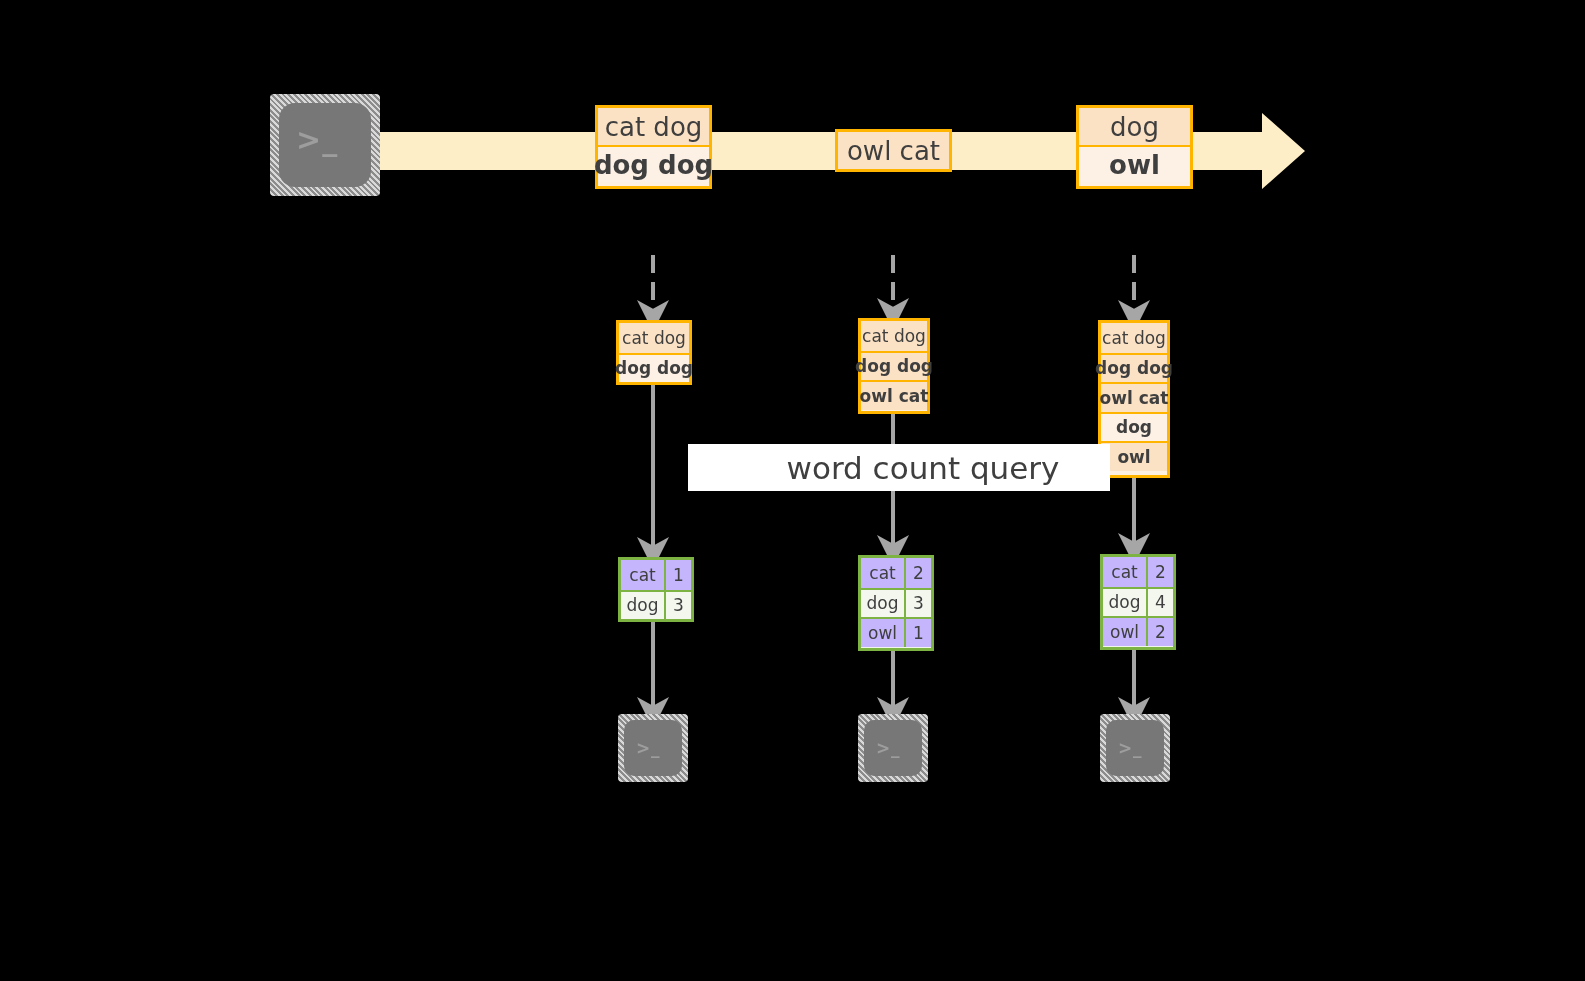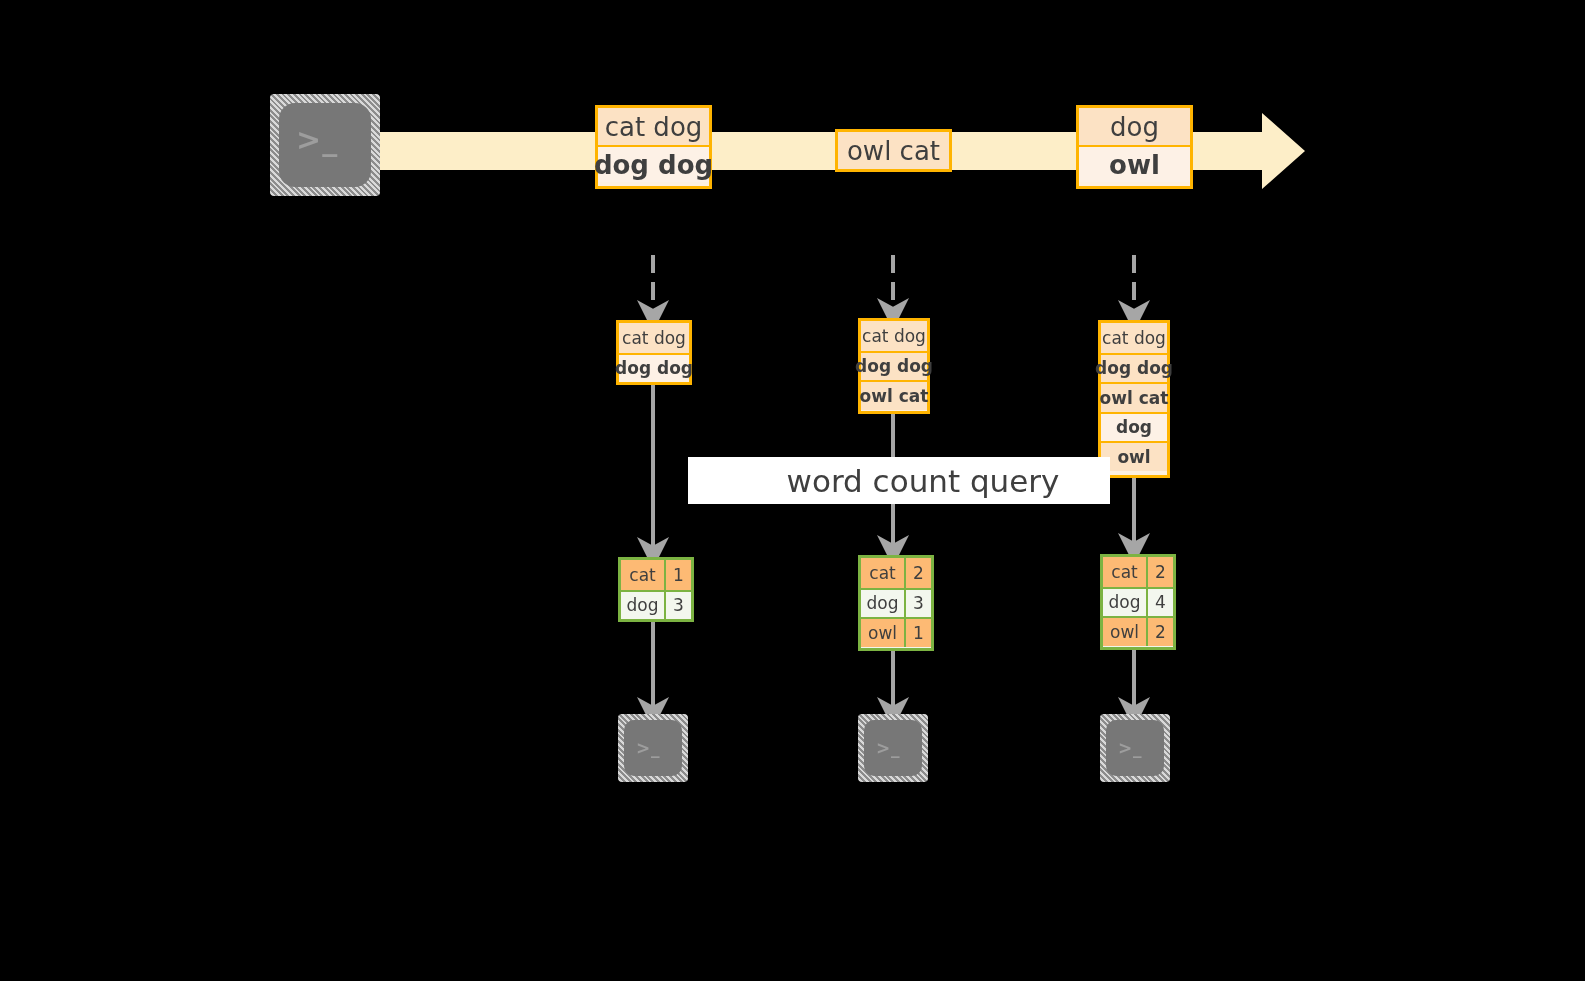--- a/index.html
+++ b/index.html
@@ -110,21 +110,21 @@
     border-collapse: collapse;
   }
   .res-row {
     display: flex;
     box-sizing: border-box;
     height: 29.5px;
   }
   .res-row + .res-row {
     border-top: 2px solid #7cb342;
   }
-  .res-row.shade-a .res-cell { background: #fdba74; }
+  .res-row.shade-a .res-cell { background: #c4b5fd; }
   .res-row.shade-b .res-cell { background: #f3f7ee; }
   .res-cell {
     box-sizing: border-box;
     display: flex;
     align-items: center;
     justify-content: center;
     font-size: 17px;
     color: #3f3f3f;
   }
   .res-cell.key {
@@ -207,21 +207,21 @@
   </div>
 
   <div class="evt-stack evt-small" style="left:1098px; top:320px; width:72px; height:158px;">
     <div class="evt-row shade-a">cat dog</div>
     <div class="evt-row shade-a">dog dog</div>
     <div class="evt-row shade-a">owl cat</div>
     <div class="evt-row shade-b">dog</div>
     <div class="evt-row shade-a">owl</div>
   </div>
 
-  <div class="query-banner" style="left:688px; top:457px; width:422px; height:47px;padding-left:48px;">
+  <div class="query-banner" style="left:688px; top:444px; width:422px; height:47px;padding-left:48px;">
     <span>word count query</span>
   </div>
 
   <div class="res-table" style="left:618px; top:557px; width:76px; height:65px;">
     <div class="res-row shade-a">
       <div class="res-cell key">cat</div>
       <div class="res-cell val">1</div>
     </div>
     <div class="res-row shade-b">
       <div class="res-cell key">dog</div>

